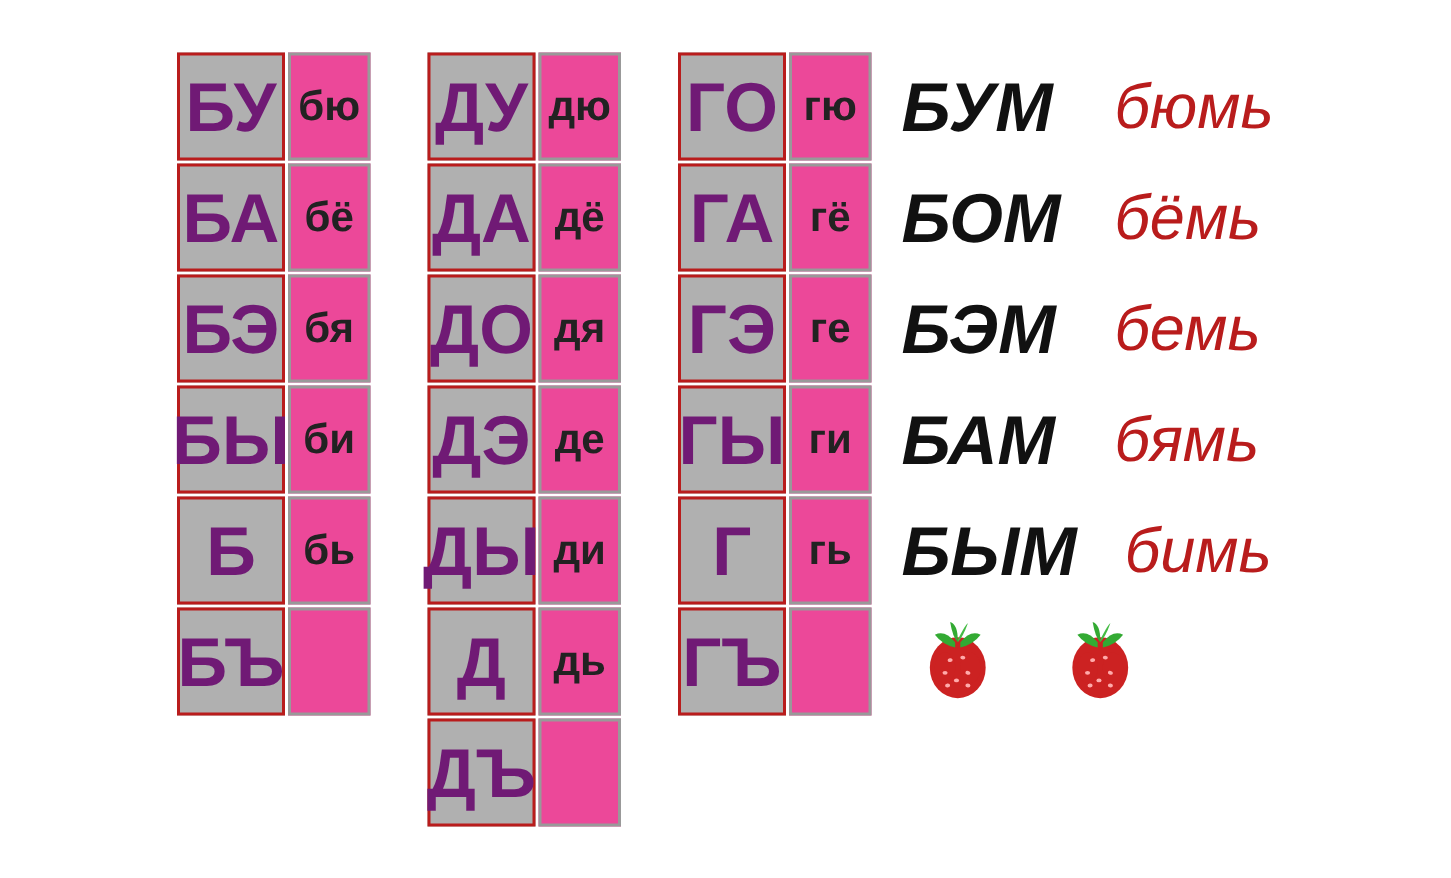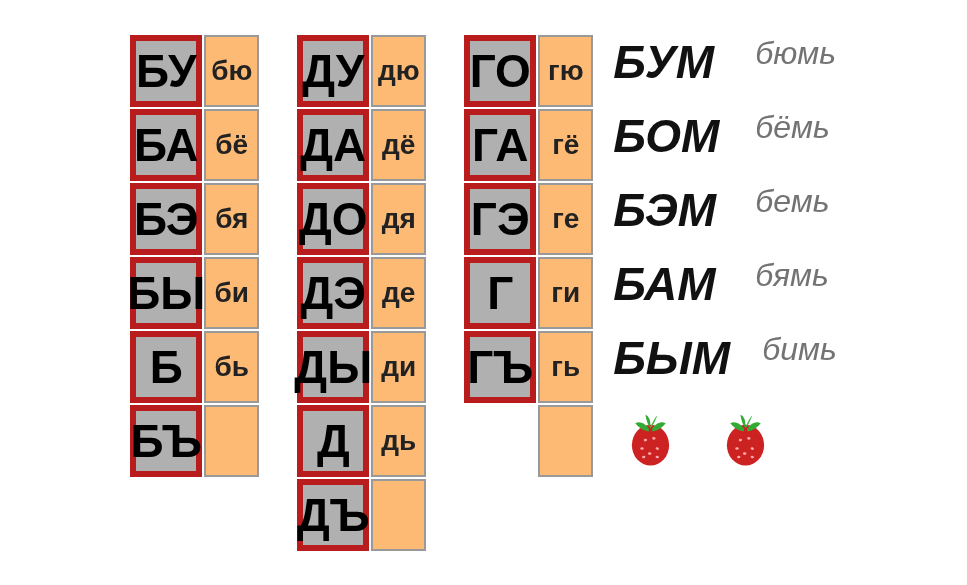--- a/index.html
+++ b/index.html
@@ -28,33 +28,33 @@
     }
     .col {
       display: flex;
       flex-direction: column;
       gap: 2px;
     }
     .cell-large {
       width: 72px;
       height: 72px;
       background: #b0b0b0;
-      border: 6px solid #b91c1c;
+      border: 2px solid #b91c1c;
       display: flex;
       align-items: center;
       justify-content: center;
       font-size: 46px;
       font-weight: 900;
-      color: #000000;
+      color: #701a75;
       font-family: Arial, sans-serif;
     }
     .cell-small {
       width: 55px;
       height: 72px;
-      background: #fdba74;
+      background: #ec4899;
       border: 2px solid #999;
       display: flex;
       align-items: center;
       justify-content: center;
       font-size: 28px;
       font-weight: 700;
       color: #222;
       font-family: Arial, sans-serif;
     }
     .separator {
@@ -62,37 +62,37 @@
     }
     .words-col {
       display: flex;
       flex-direction: column;
       gap: 2px;
       margin-left: 10px;
     }
     .word-row {
       display: flex;
       flex-direction: row;
-      align-items: flex-start;
+      align-items: center;
       height: 72px;
       gap: 12px;
     }
     .word-bold {
       font-size: 46px;
       font-weight: 900;
       font-style: italic;
       color: #111;
       font-family: Arial, sans-serif;
       min-width: 110px;
     }
     .word-light {
-      font-size: 32px;
+      font-size: 42px;
       font-weight: 400;
       font-style: italic;
-      color: #737373;
+      color: #b91c1c;
       font-family: Arial, sans-serif;
       margin-left: 20px;
     }
     .strawberry-row {
       display: flex;
       flex-direction: row;
       align-items: center;
       height: 72px;
       gap: 40px;
       padding-left: 10px;
@@ -149,20 +149,21 @@
     </div>
   </div>
 
   <div class="separator"></div>
 
   <div class="column-group">
     <div class="col">
       <div class="cell-large">ГО</div>
       <div class="cell-large">ГА</div>
       <div class="cell-large">ГЭ</div>
+      <div class="cell-large">ГЫ</div>
       <div class="cell-large">Г</div>
       <div class="cell-large">ГЪ</div>
     </div>
     <div class="col">
       <div class="cell-small">гю</div>
       <div class="cell-small">гё</div>
       <div class="cell-small">ге</div>
       <div class="cell-small">ги</div>
       <div class="cell-small">гь</div>
       <div class="cell-small"></div>

